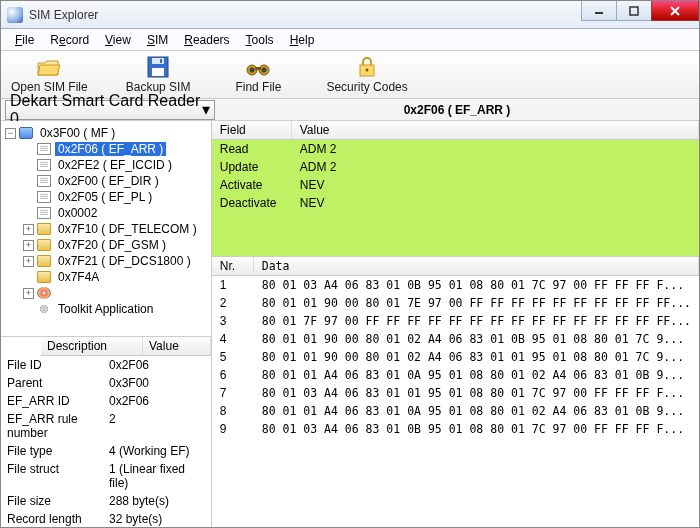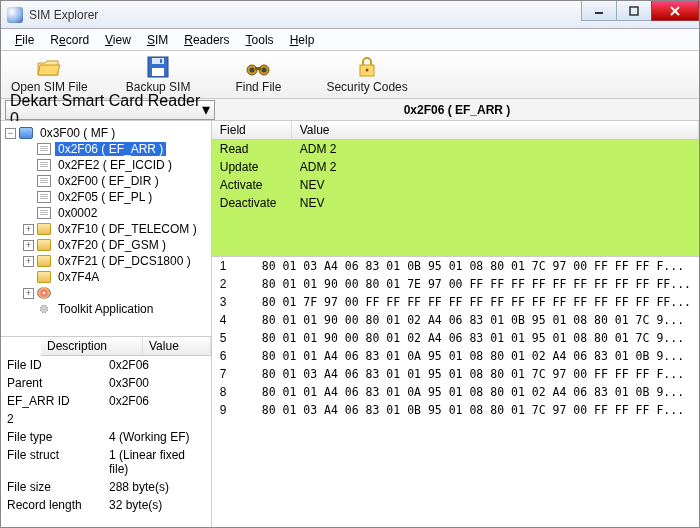--- a/index.html
+++ b/index.html
@@ -303,20 +303,21 @@
           </div>
           <div class="ptr">
             <div class="pc1">Parent</div>
             <div class="pc2">0x3F00</div>
           </div>
           <div class="ptr">
             <div class="pc1">EF_ARR ID</div>
             <div class="pc2">0x2F06</div>
           </div>
           <div class="ptr">
+            <div class="pc1">EF_ARR rule number</div>
             <div class="pc2">2</div>
           </div>
           <div class="ptr">
             <div class="pc1">File type</div>
             <div class="pc2">4 (Working EF)</div>
           </div>
           <div class="ptr">
             <div class="pc1">File struct</div>
             <div class="pc2">1 (Linear fixed file)</div>
           </div>
@@ -351,20 +352,24 @@
             <div class="fc1">Activate</div>
             <div class="fc2">NEV</div>
           </div>
           <div class="ftr">
             <div class="fc1">Deactivate</div>
             <div class="fc2">NEV</div>
           </div>
         </div>
     </div>
     <div class="datatable">
+      <div class="dth">
+        <div class="dc1">Nr.</div>
+        <div class="dc2">Data</div>
+      </div>
       <div id="records-body">
           <div class="dtr">
             <div class="dc1">1</div>
             <div class="dc2">80 01 03 A4 06 83 01 0B 95 01 08 80 01 7C 97 00 FF FF FF F...</div>
           </div>
           <div class="dtr">
             <div class="dc1">2</div>
             <div class="dc2">80 01 01 90 00 80 01 7E 97 00 FF FF FF FF FF FF FF FF FF FF...</div>
           </div>
           <div class="dtr">

